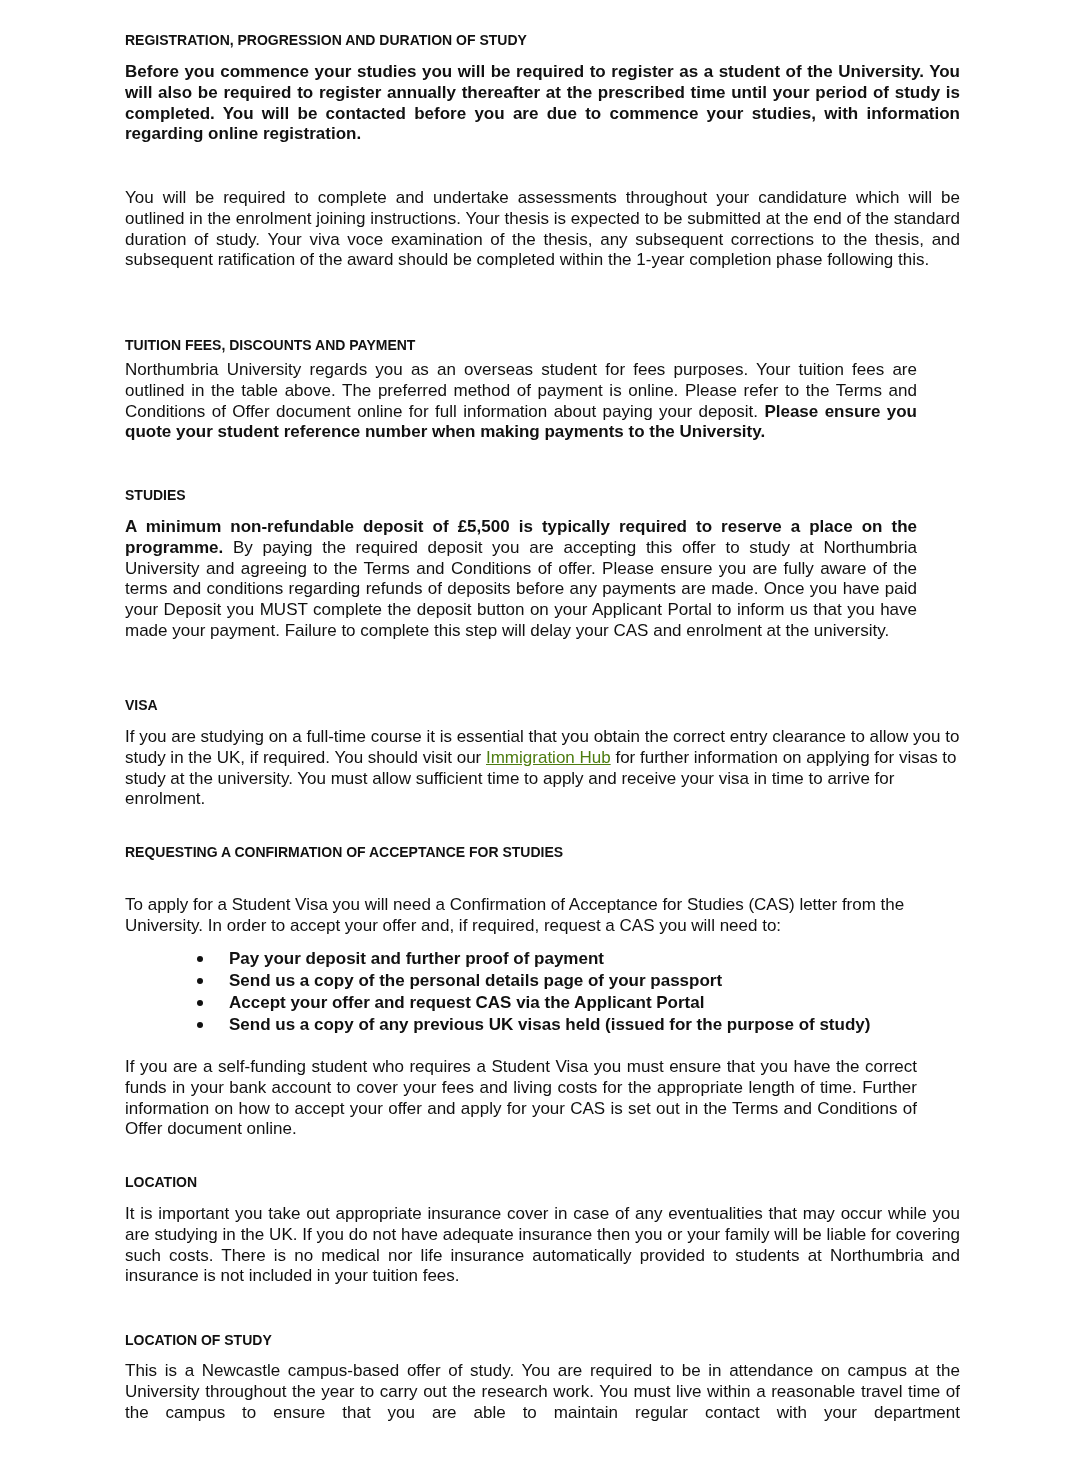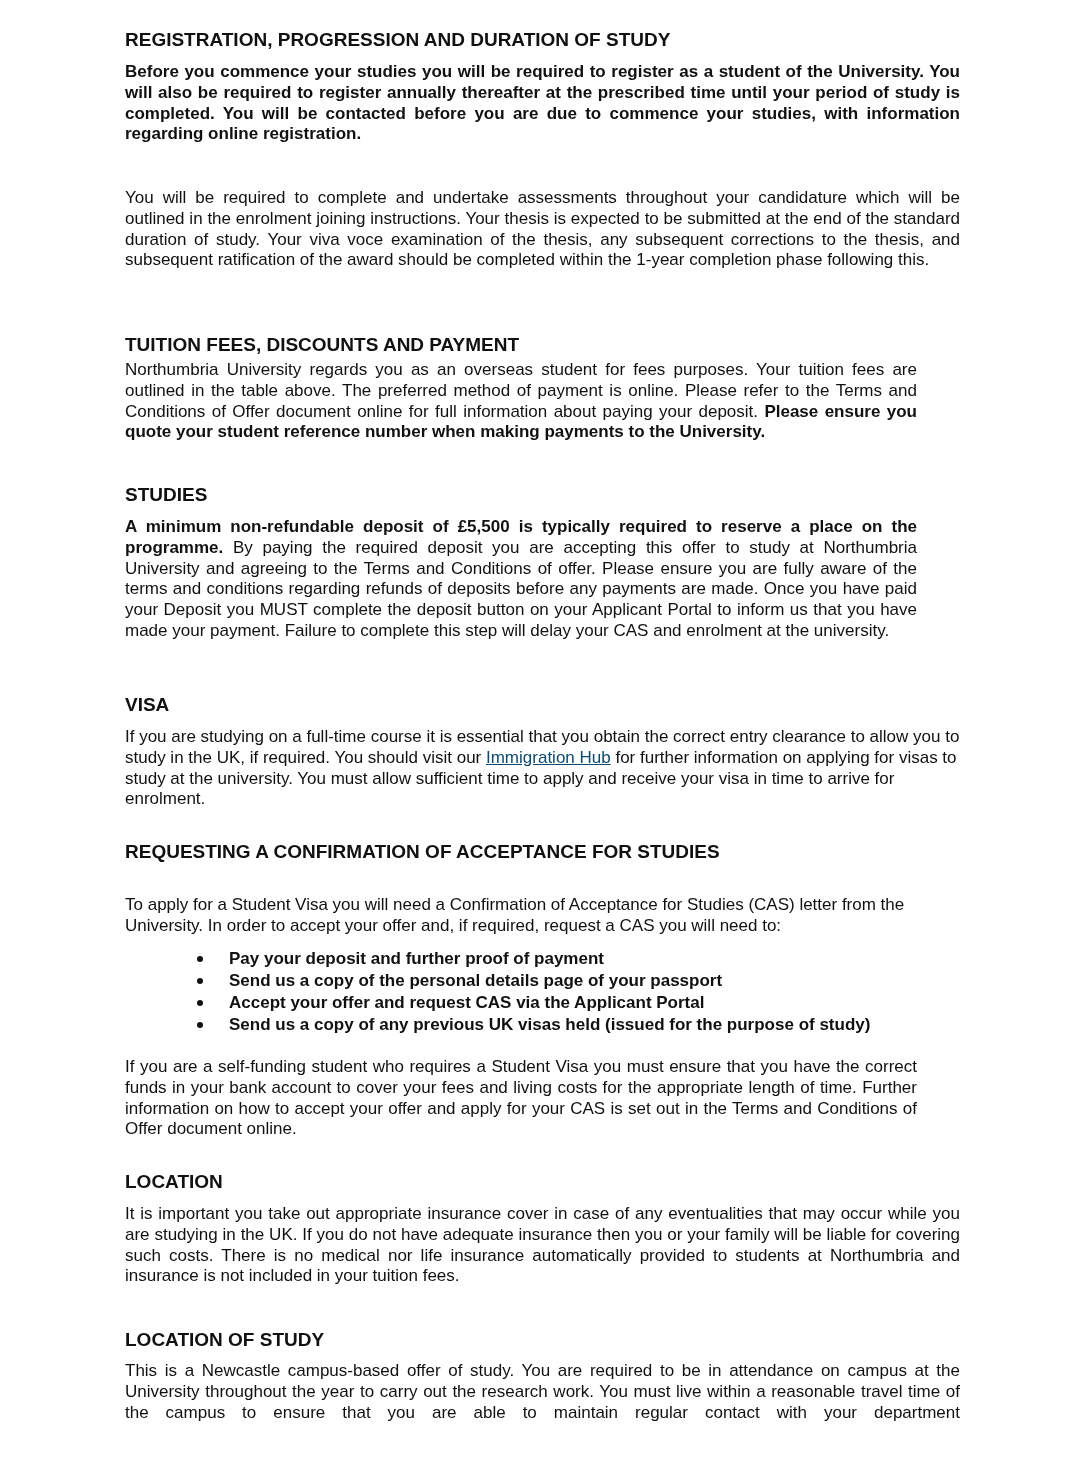--- a/index.html
+++ b/index.html
@@ -1,26 +1,26 @@
 <!DOCTYPE html>
 <html><head>
 <meta charset="utf-8">
 <style>
   html, body { margin: 0; padding: 0; background: #ffffff; }
   body {
     width: 1080px; height: 1479px; overflow: hidden; position: relative;
     font-family: "Liberation Sans", sans-serif; color: #111111;
   }
   .block { position: absolute; left: 125px; font-size: 17px; line-height: 20.8px; }
-  .h { font-weight: bold; font-size: 19px; letter-spacing: 0; }
+  .h { font-weight: bold; font-size: 14px; letter-spacing: 0; }
   .p { text-align: justify; text-align-last: left; }
   .w835 { width: 835px; }
   .w792 { width: 792px; }
   .b { font-weight: bold; }
-  a.link { color: #0c4a6e; }
+  a.link { color: #4d7c0f; }
   ul.bullets { margin: 0; padding: 0; list-style: none; }
   ul.bullets li { position: relative; padding-left: 104px; font-weight: bold; line-height: 22px; }
   ul.bullets li .dot {
     position: absolute; left: 72px; top: 8px; width: 6px; height: 6px; border-radius: 50%; background: #111;
   }
 </style>
 </head>
 <body>
 
 <div>

